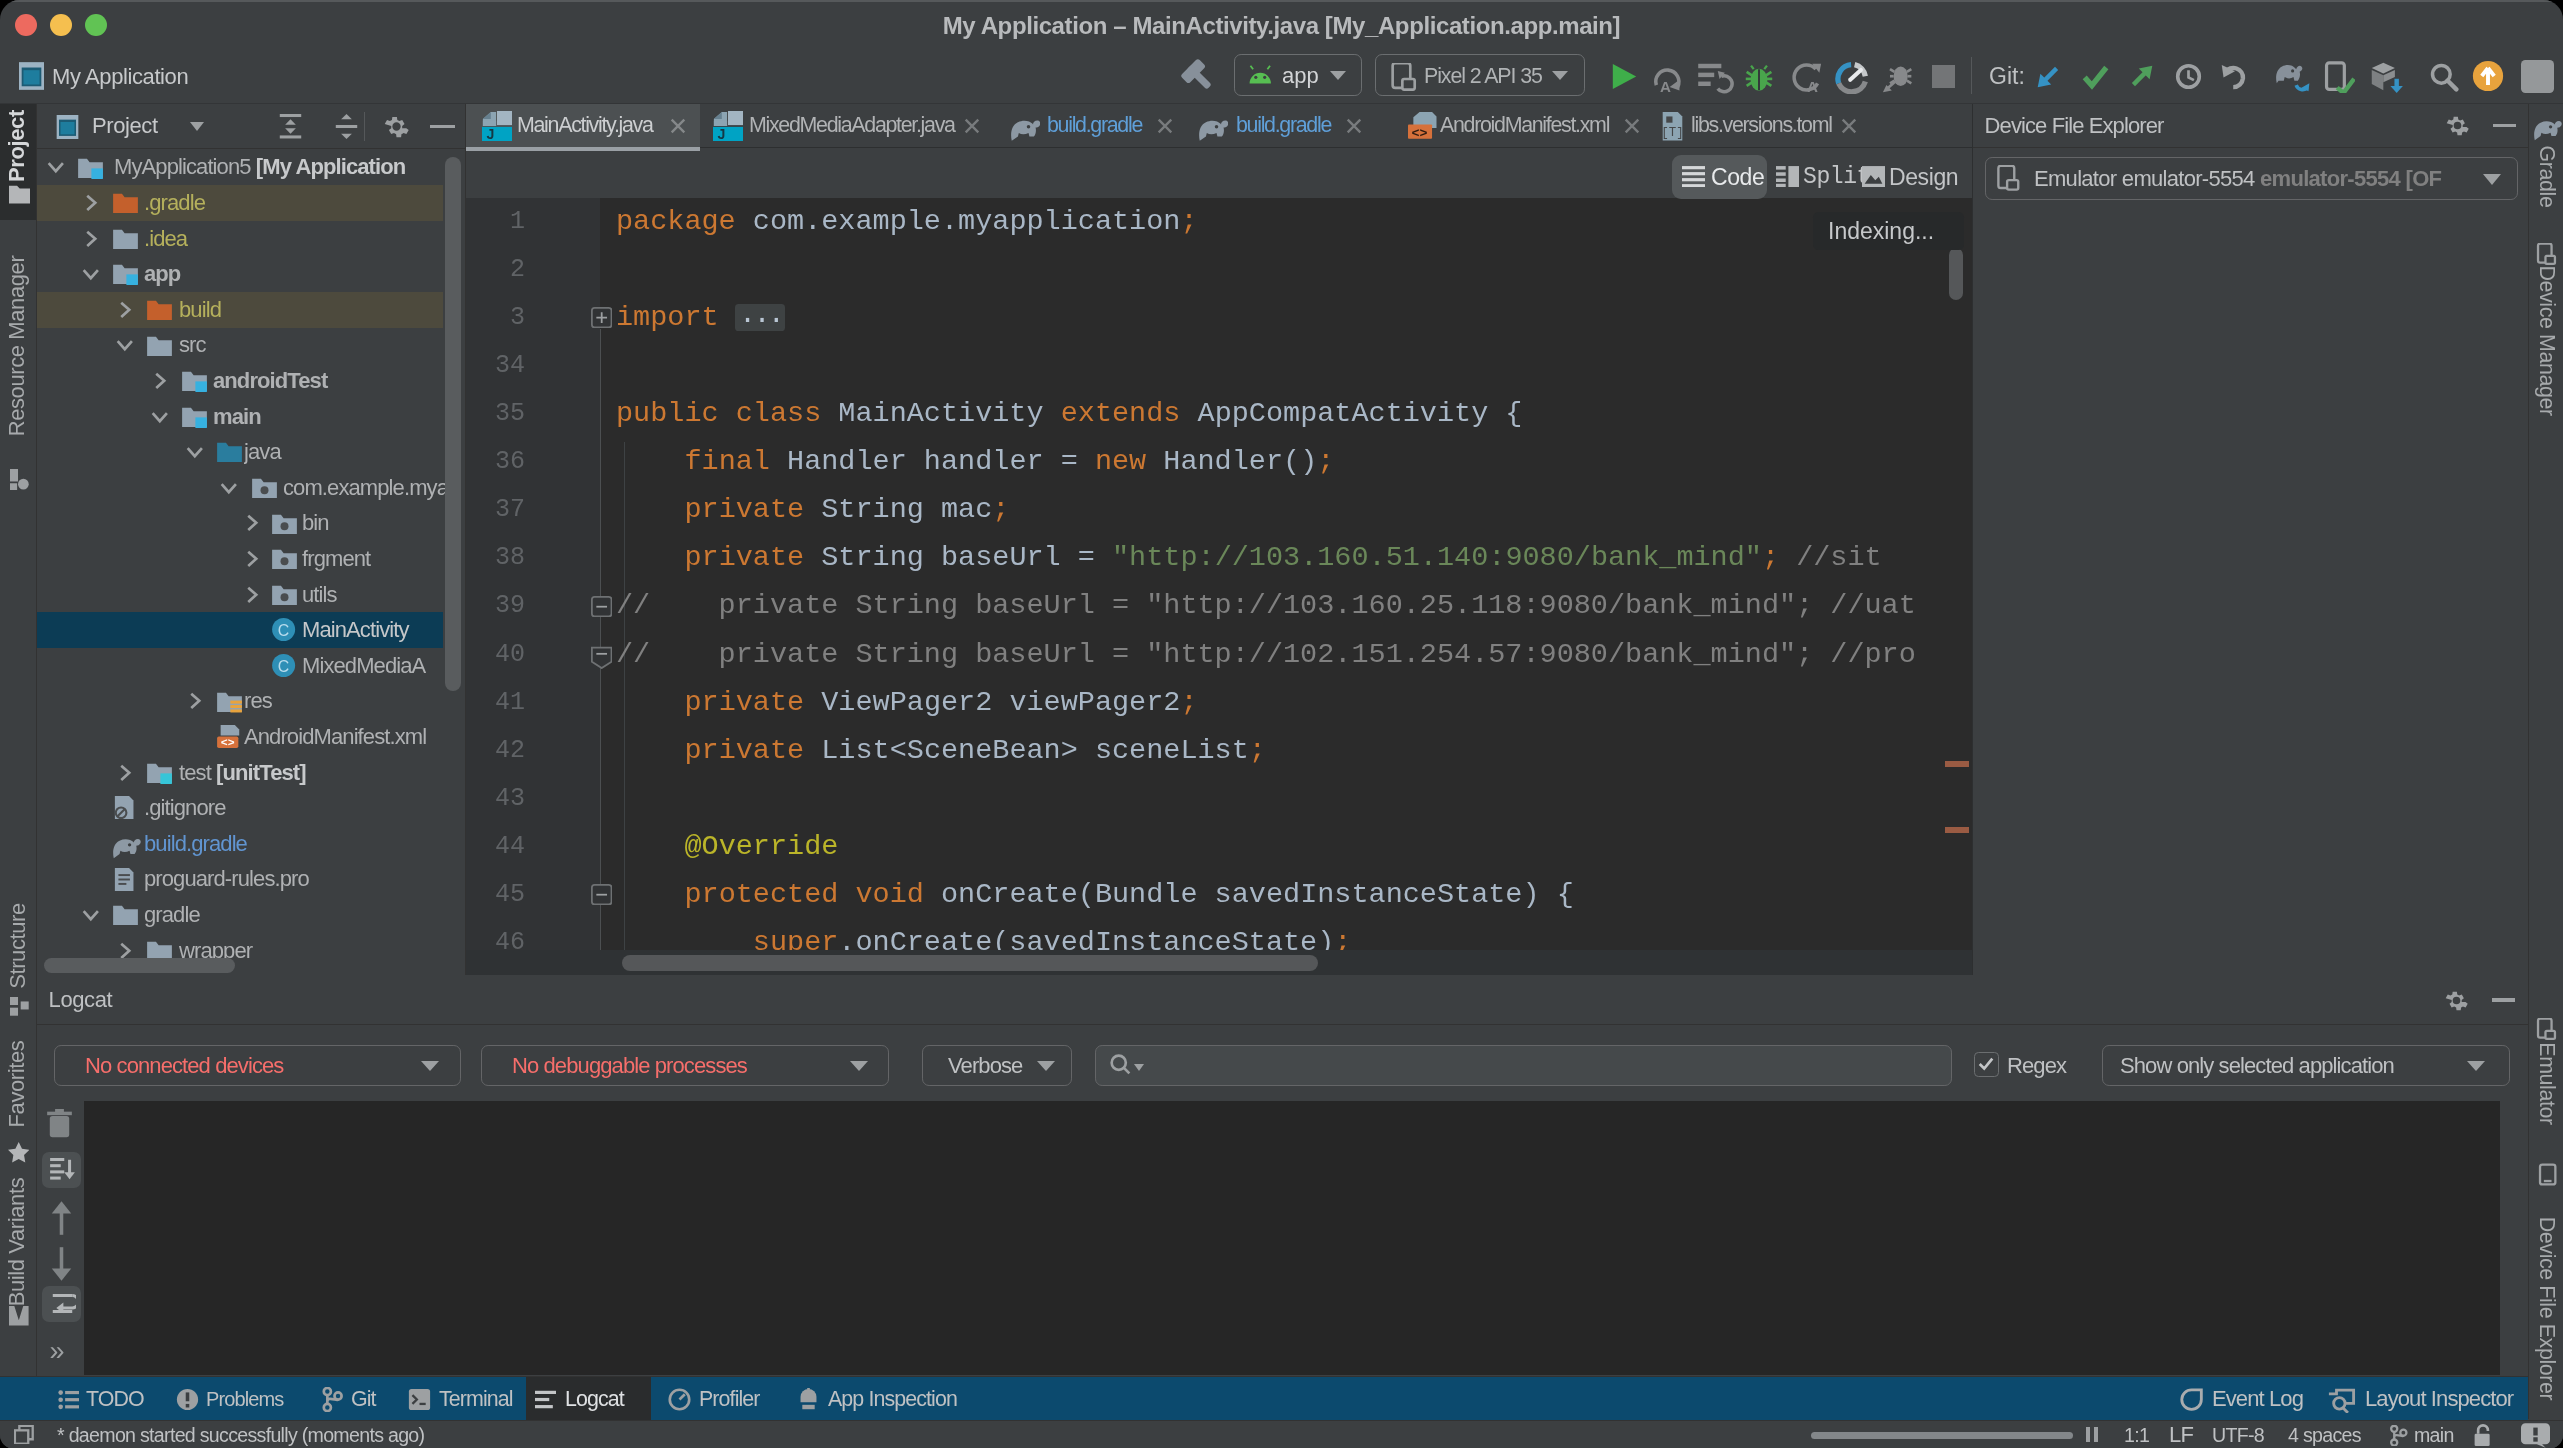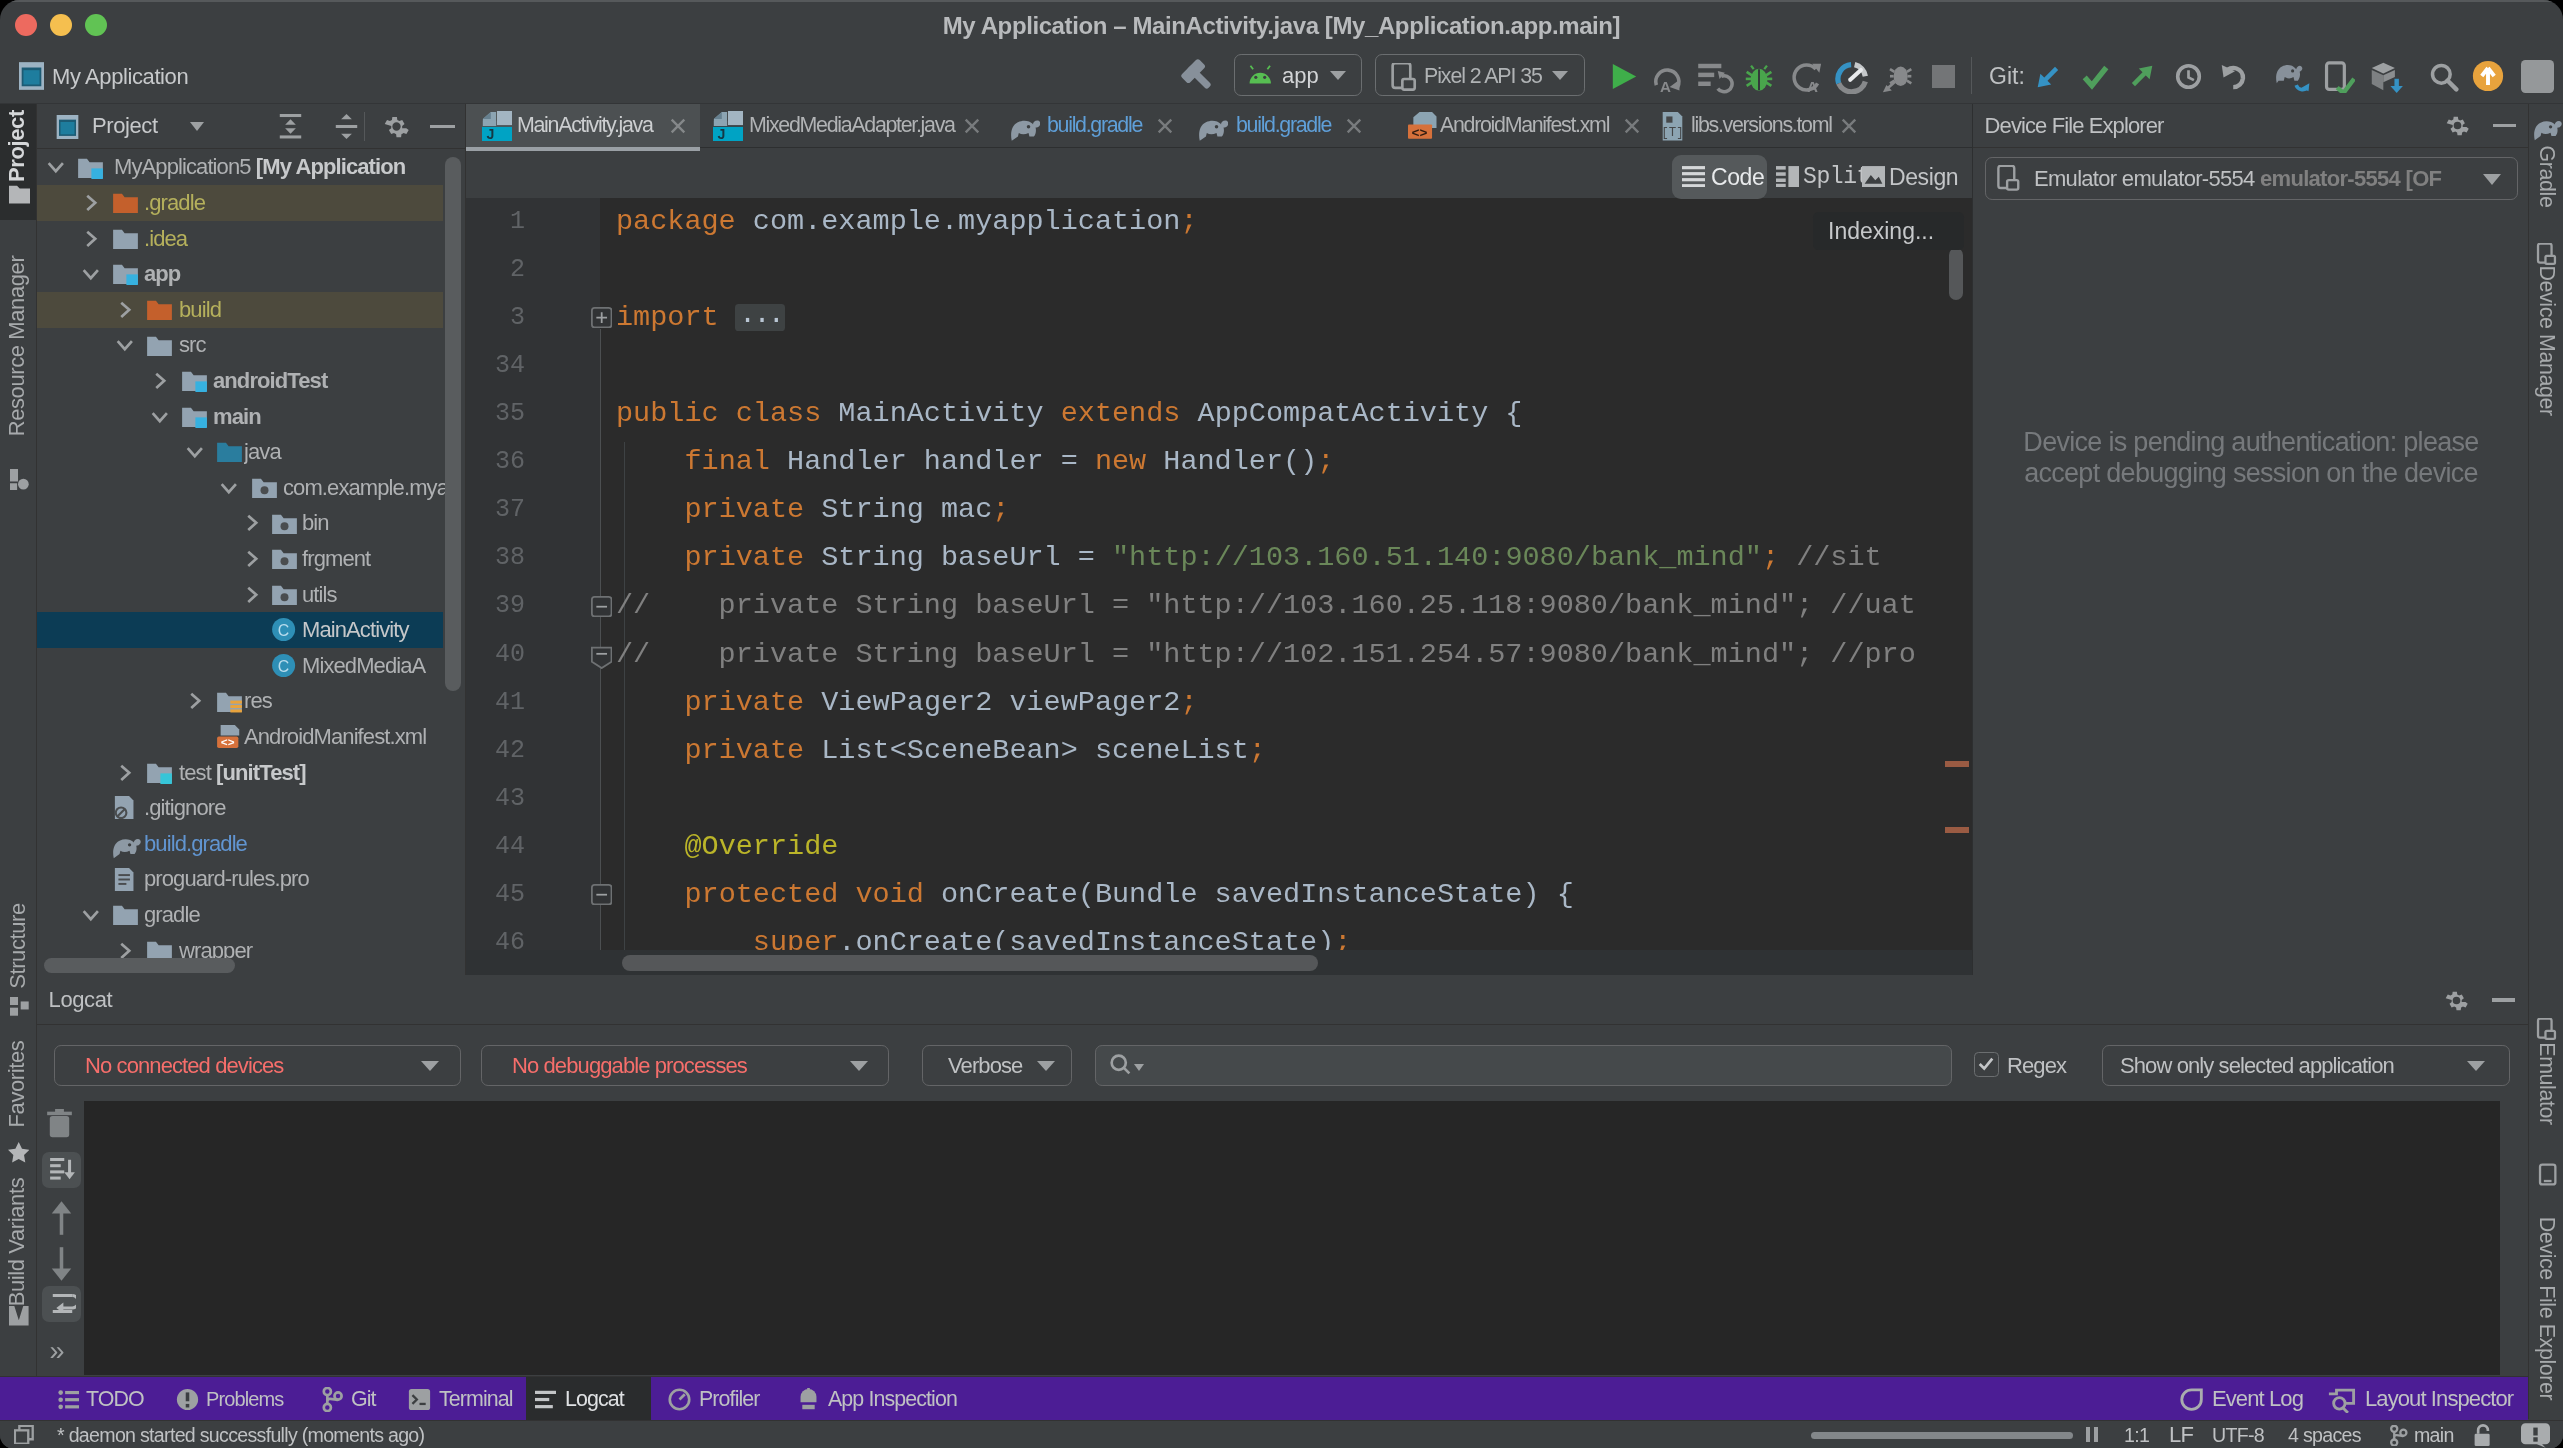--- a/index.html
+++ b/index.html
@@ -591,21 +591,20 @@
   <div class="abs" style="left:0;top:43px;width:556px;height:0.9px;background:#323232"></div>
 
   <div class="combo" style="left:11.6px;top:53px;width:533px;height:43px;border-color:#646567;"></div>
   <svg class="abs" style="left:23px;top:61px" width="27" height="27" viewBox="0 0 34 32">
     <rect x="3" y="0" width="20" height="28" rx="3" fill="none" stroke="#9da0a2" stroke-width="3"></rect>
     <rect x="14" y="18" width="14" height="12" rx="2" fill="#3c3f41" stroke="#9da0a2" stroke-width="3"></rect>
   </svg>
   <div class="abs" style="left:61px;top:53px;height:43px;line-height:43px;font-size:22px;letter-spacing:-0.7px;color:#bfc1c3;white-space:nowrap;overflow:hidden;width:445px;">Emulator emulator-5554 <span style="color:#808080;font-weight:bold;">emulator-5554 [OF</span></div>
   <div class="caret" style="left:510px;top:70px;border-left-width:9.8px;border-right-width:9.8px;border-top-width:11.6px;"></div>
 
-  <div class="abs" style="left:0;top:323px;width:556px;text-align:center;font-size:27px;letter-spacing:-0.7px;line-height:31px;color:#76797c;">Device is pending authentication: please<br>accept debugging session on the device</div>
 </div>
 
 <div class="abs" style="left:2528px;top:104px;width:35px;height:1315px;background:#3c3f41;border-left:0.9px solid #323232;box-sizing:border-box;">
   <svg class="abs" style="left:4.4px;top:11.6px" width="28.5" height="25" viewBox="0 0 34 30">
     <path d="M2 29 c-2 -9 0 -18 7 -21 c6 -3 13 -2 17 2 l0 1 c0 -3 2 -5 5 -5 c3 0 4 3 3 5 c-1 2 -3 3 -5 3 c1 4 0 8 -2 10 l-5 0 l-1 -4 c-4 2 -8 2 -11 0 l-1 4 z" fill="#8d99a4"></path>
     <circle cx="21" cy="13" r="2" fill="#3c3f41"></circle>
   </svg>
   <div class="vtextR" style="left:-22px;top:60px;width:78px;text-align:center;color:#a7aaac;font-size:21.4px;letter-spacing:-0.4px;">Gradle</div>
   <svg class="abs" style="left:7.1px;top:139px" width="23" height="23" viewBox="0 0 34 32">
     <rect x="3" y="0" width="20" height="28" rx="3" fill="none" stroke="#9da0a2" stroke-width="3.4"></rect>
@@ -683,21 +682,21 @@
   <svg class="abs" style="left:11.6px;top:316px" width="27" height="23" viewBox="0 0 30 26">
     <path d="M4 4 L26 4 M4 22 L26 22" stroke="#b3b6b8" stroke-width="3.4"></path>
     <path d="M26 4 a7 7 0 0 1 0 14 L12 18" fill="none" stroke="#b3b6b8" stroke-width="3.4"></path>
     <path d="M16 12 L8 18 L16 24 z" fill="#b3b6b8"></path>
   </svg>
   <div class="abs" style="left:12.5px;top:360px;width:36px;height:32px;font-size:27px;color:#9da0a2;letter-spacing:-5.3px;">»</div>
 
   <div class="abs" style="left:47px;top:125px;width:2416px;height:274px;background:#262626;"></div>
 </div>
 
-<div class="abs" style="left:0;top:1376px;width:2528px;height:44px;background:#4c1d95;border-top:0.9px solid #323232;box-sizing:content-box;">
+<div class="abs" style="left:0;top:1376px;width:2528px;height:44px;background:#0c4a6e;border-top:0.9px solid #323232;box-sizing:content-box;">
   <svg class="abs" style="left:58px;top:11.6px" width="21.4" height="21.4" viewBox="0 0 24 24">
     <circle cx="3" cy="4" r="2.6" fill="#9da0a2"></circle>
         <circle cx="3" cy="12" r="2.6" fill="#9da0a2"></circle>
         <circle cx="3" cy="20" r="2.6" fill="#9da0a2"></circle>
     <rect x="8" y="2.2" width="16" height="3.6" fill="#9da0a2"></rect>
         <rect x="8" y="10.2" width="16" height="3.6" fill="#9da0a2"></rect>
         <rect x="8" y="18.2" width="16" height="3.6" fill="#9da0a2"></rect>
   </svg>
   <div class="abs" style="left:86px;top:0;height:44px;line-height:44px;font-size:21.4px;letter-spacing:-0.9px;color:#bfc1c3;">TODO</div>
   <svg class="abs" style="left:176px;top:10.7px" width="23" height="23" viewBox="0 0 26 26">

